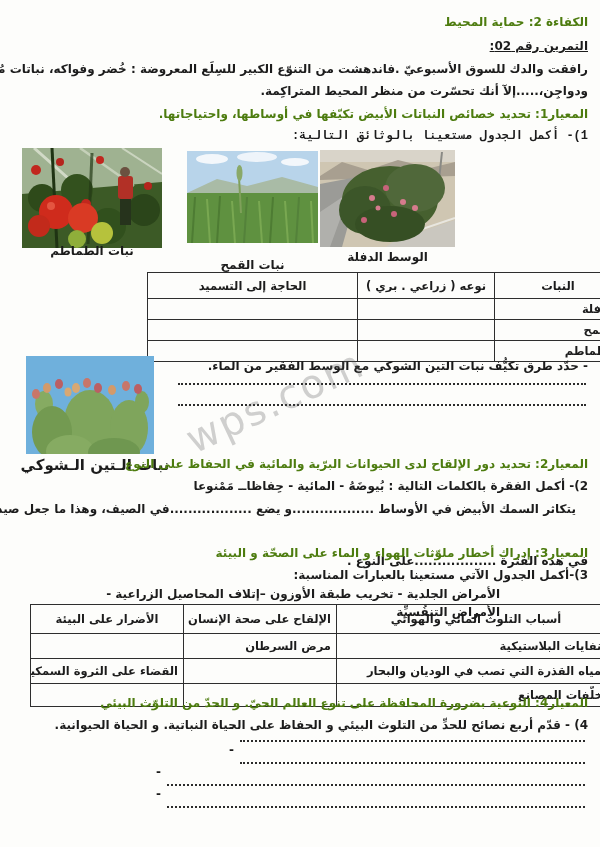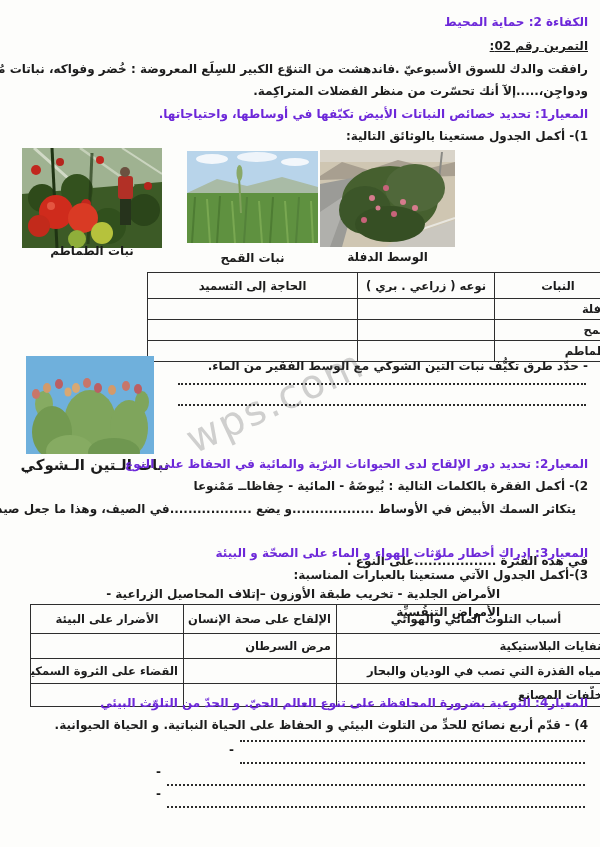--- a/index.html
+++ b/index.html
@@ -3,21 +3,21 @@
 <meta charset="utf-8">
 <style>
   html,body{margin:0;padding:0;background:#e9e9e9;}
   .page{
     position:relative; width:600px; height:847px; margin:0 auto;
     background:#fdfdfb; overflow:hidden; direction:rtl;
     font-family:"DejaVu Sans", sans-serif; color:#1c1c1c;
   }
   .abs{position:absolute;}
   .t{font-size:12px; font-weight:700; line-height:18px;}
-  .blue{color:#6d28d9;}
+  .blue{color:#4d7c0f;}
   .underline{text-decoration:underline;}
   .center{}
   .right{text-align:right;}
   .caption{font-size:12px; font-weight:700; text-align:center;}
   .photo{position:absolute; overflow:hidden;}
   .photo svg{display:block; width:100%; height:100%;}
   table{border-collapse:collapse; table-layout:fixed; font-size:11.5px; font-weight:700;}
   td,th{border:1.3px solid #2e2e2e; padding:2px 5px; overflow:hidden; white-space:nowrap;margin-top:16px;}
   th{text-align:center; font-weight:700;}
   td{text-align:right;}
@@ -32,24 +32,24 @@
 </style>
 </head>
 <body>
 
 <div class="page">
 
   <div class="abs t blue" style="top:13px; right:12px;">الكفاءة 2: حماية المحيط</div>
   <div class="abs t underline" style="top:37px; right:12px;">التمرين رقم 02:</div>
 
   <div class="abs t right nowrap" style="top:60px; right:12px;">رافقت والدك للسوق الأسبوعيّ .فاندهشت من التنوّع الكبير للسِلَع المعروضة : خُضر وفواكه، نباتات مُختلفة، أسْماك</div>
-  <div class="abs t right" style="top:82px; right:12px;">ودواجِن،.....إلآ أنك تحسّرت من منظر الفضلات المتراكِمة.</div>
+  <div class="abs t right" style="top:82px; right:12px;">ودواجِن،.....إلآ أنك تحسّرت من منظر المحيط المتراكِمة.</div>
 
   <div class="abs t blue" style="top:105px; right:12px;">المعيار1: تحديد خصائص النباتات الأبيض تكيّفها في أوساطها، واحتياجاتها.</div>
-  <div class="abs t" style="top:127px; right:12px;">1)- أكمل الجدول مستعينا بالوثائق التالية:</div>
+  <div class="abs t" style="top:127px; right:12px;font-family:Liberation Mono, monospace;">1)- أكمل الجدول مستعينا بالوثائق التالية:</div>
 
   <div class="photo" style="left:22px; top:148px; width:140px; height:100px;">
     <svg viewBox="0 0 140 100" preserveAspectRatio="none">
       <rect width="140" height="100" fill="#3c5a26"></rect>
       <polygon points="0,0 140,0 140,34 0,46" fill="#9fb291"></polygon>
       <line x1="12" y1="0" x2="64" y2="46" stroke="#e8ecdf" stroke-width="3" opacity="0.7"></line>
       <line x1="58" y1="0" x2="112" y2="38" stroke="#dfe5d4" stroke-width="2.5" opacity="0.6"></line>
       <line x1="100" y1="0" x2="140" y2="26" stroke="#e8ecdf" stroke-width="2" opacity="0.6"></line>
       <circle cx="20" cy="50" r="14" fill="#2e4a1a"></circle>
       <circle cx="55" cy="42" r="16" fill="#33511e"></circle>
@@ -115,21 +115,21 @@
       <circle cx="66" cy="38" r="3" fill="#c7637a"></circle>
       <circle cx="83" cy="52" r="3" fill="#d67b8d"></circle>
       <circle cx="44" cy="70" r="3" fill="#c7637a"></circle>
       <circle cx="95" cy="58" r="3" fill="#d67b8d"></circle>
       <circle cx="74" cy="64" r="3" fill="#c7637a"></circle>
       <circle cx="58" cy="58" r="2.5" fill="#d67b8d"></circle>
     </svg>
   </div>
 
   <div class="abs caption" style="left:22px; top:244px; width:140px;">نبات الطماطم</div>
-  <div class="abs caption" style="left:187px; top:251px; width:131px;">نبات القمح</div>
+  <div class="abs caption" style="left:187px; top:258px; width:131px;">نبات القمح</div>
   <div class="abs caption" style="left:320px; top:250px; width:135px;">الوسط الدفلة</div>
 
   <table class="abs" style="left:147px; top:272px; width:441px;" dir="rtl">
     <tbody>
         <tr>
       <th style="width:116px; height:21px;">النبات</th>
       <th style="width:126px;">نوعه ( زراعي . بري )</th>
       <th style="width:199px;">الحاجة إلى التسميد</th>
     </tr>
     <tr>

